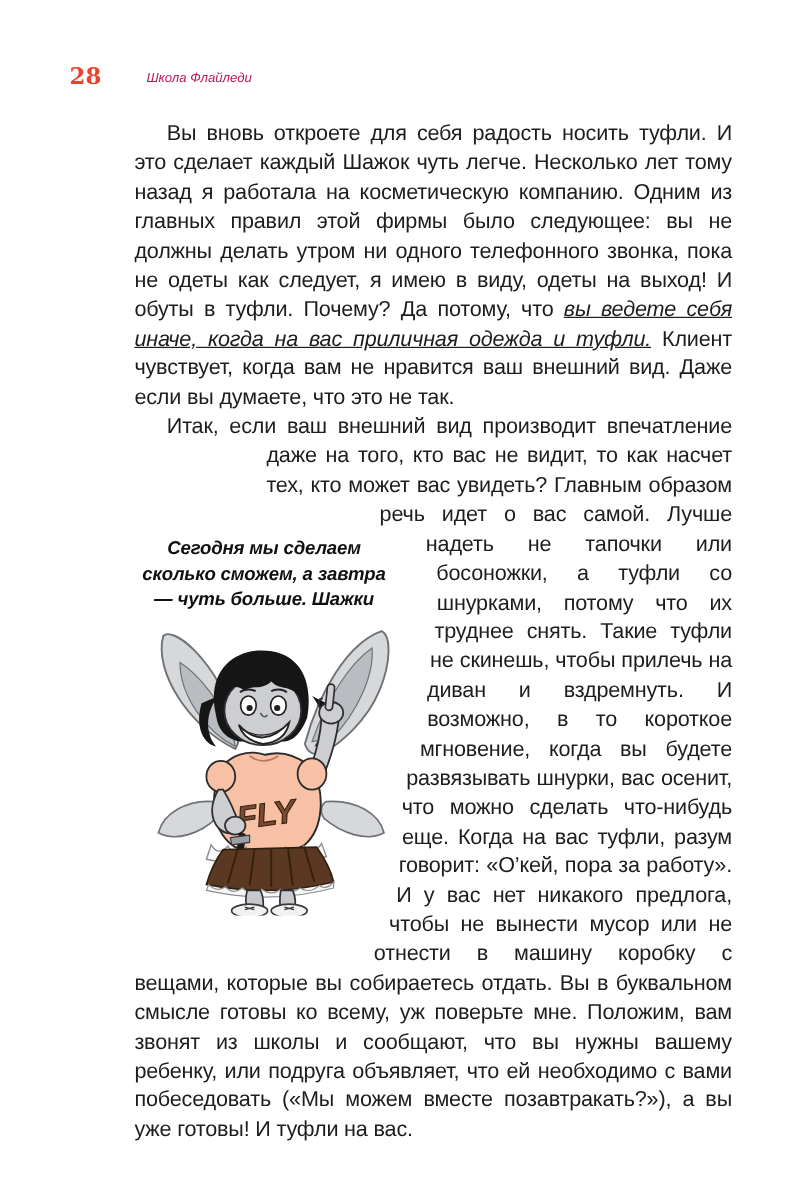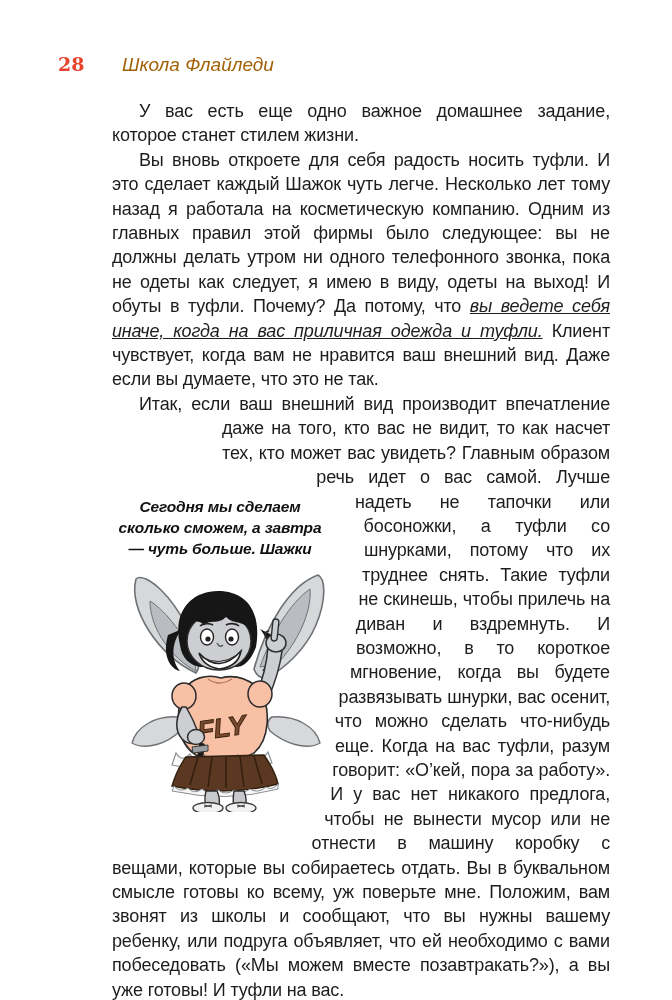--- a/index.html
+++ b/index.html
@@ -13,22 +13,22 @@
   
   .runhead{position:absolute;top:52px;left:0;width:672px;height:30px;}
   .pagenum{
     position:absolute;left:58px;top:0;
     font-family:"DejaVu Serif",serif;
     font-weight:bold;font-size:19px;line-height:24px;
     color:#e8432c;
   }
   .runtitle{
     position:absolute;left:122px;top:3px;
-    font-style:italic;font-size:19px;line-height:20px;
-    color:#a16207;
+    font-style:italic;font-size:11px;line-height:20px;
+    color:#be185d;
   }
   
   .bodytext{
     position:absolute;top:99px;left:45px;width:565px;
     color:#1d1d1f;
     font-size:18px;line-height:24.4px;
     letter-spacing:-0.15px;
     text-align:justify;
   }
   .bodytext p{
@@ -60,21 +60,20 @@
 <body>
 
 <div class="page">
 
   <div class="runhead">
     <span class="pagenum">28</span>
     <span class="runtitle">Школа Флайледи</span>
   </div>
 
   <div class="bodytext">
-    <p><span>У вас есть еще одно важное домашнее задание, которое станет стилем жизни.</span></p>
 
     <p><span>Вы вновь откроете для себя радость носить туфли. И это сделает каждый Шажок чуть легче. Несколько лет тому назад я работала на косметическую компанию. Одним из главных правил этой фирмы было следующее: вы не должны делать утром ни одного телефонного звонка, пока не одеты как следует, я имею в виду, одеты на выход! И обуты в туфли. Почему? Да потому, что </span><span class="it">вы ведете себя иначе, когда на вас приличная одежда и туфли.</span><span> Клиент чувствует, когда вам не нравится ваш внешний вид. Даже если вы думаете, что это не так.</span></p>
 
     <p><span class="figure">
         <span class="caption">Сегодня мы сделаем сколько сможем, а завтра — чуть больше. Шажки</span>
         <svg class="fairy" width="212" height="245" viewBox="0 0 212 245" xmlns="http://www.w3.org/2000/svg">
 
           <g>
             <path d="M76,106 C38,88 8,42 16,12 C20,8 30,12 42,24 C58,40 72,66 78,88 C80,96 79,102 76,106 Z" fill="#d6d8da" stroke="#6e7276" stroke-width="1.6"></path>
             <path d="M76,104 C52,92 30,62 30,34 C46,44 66,70 74,92 Z" fill="#b9bdc1" stroke="#6e7276" stroke-width="1"></path>

